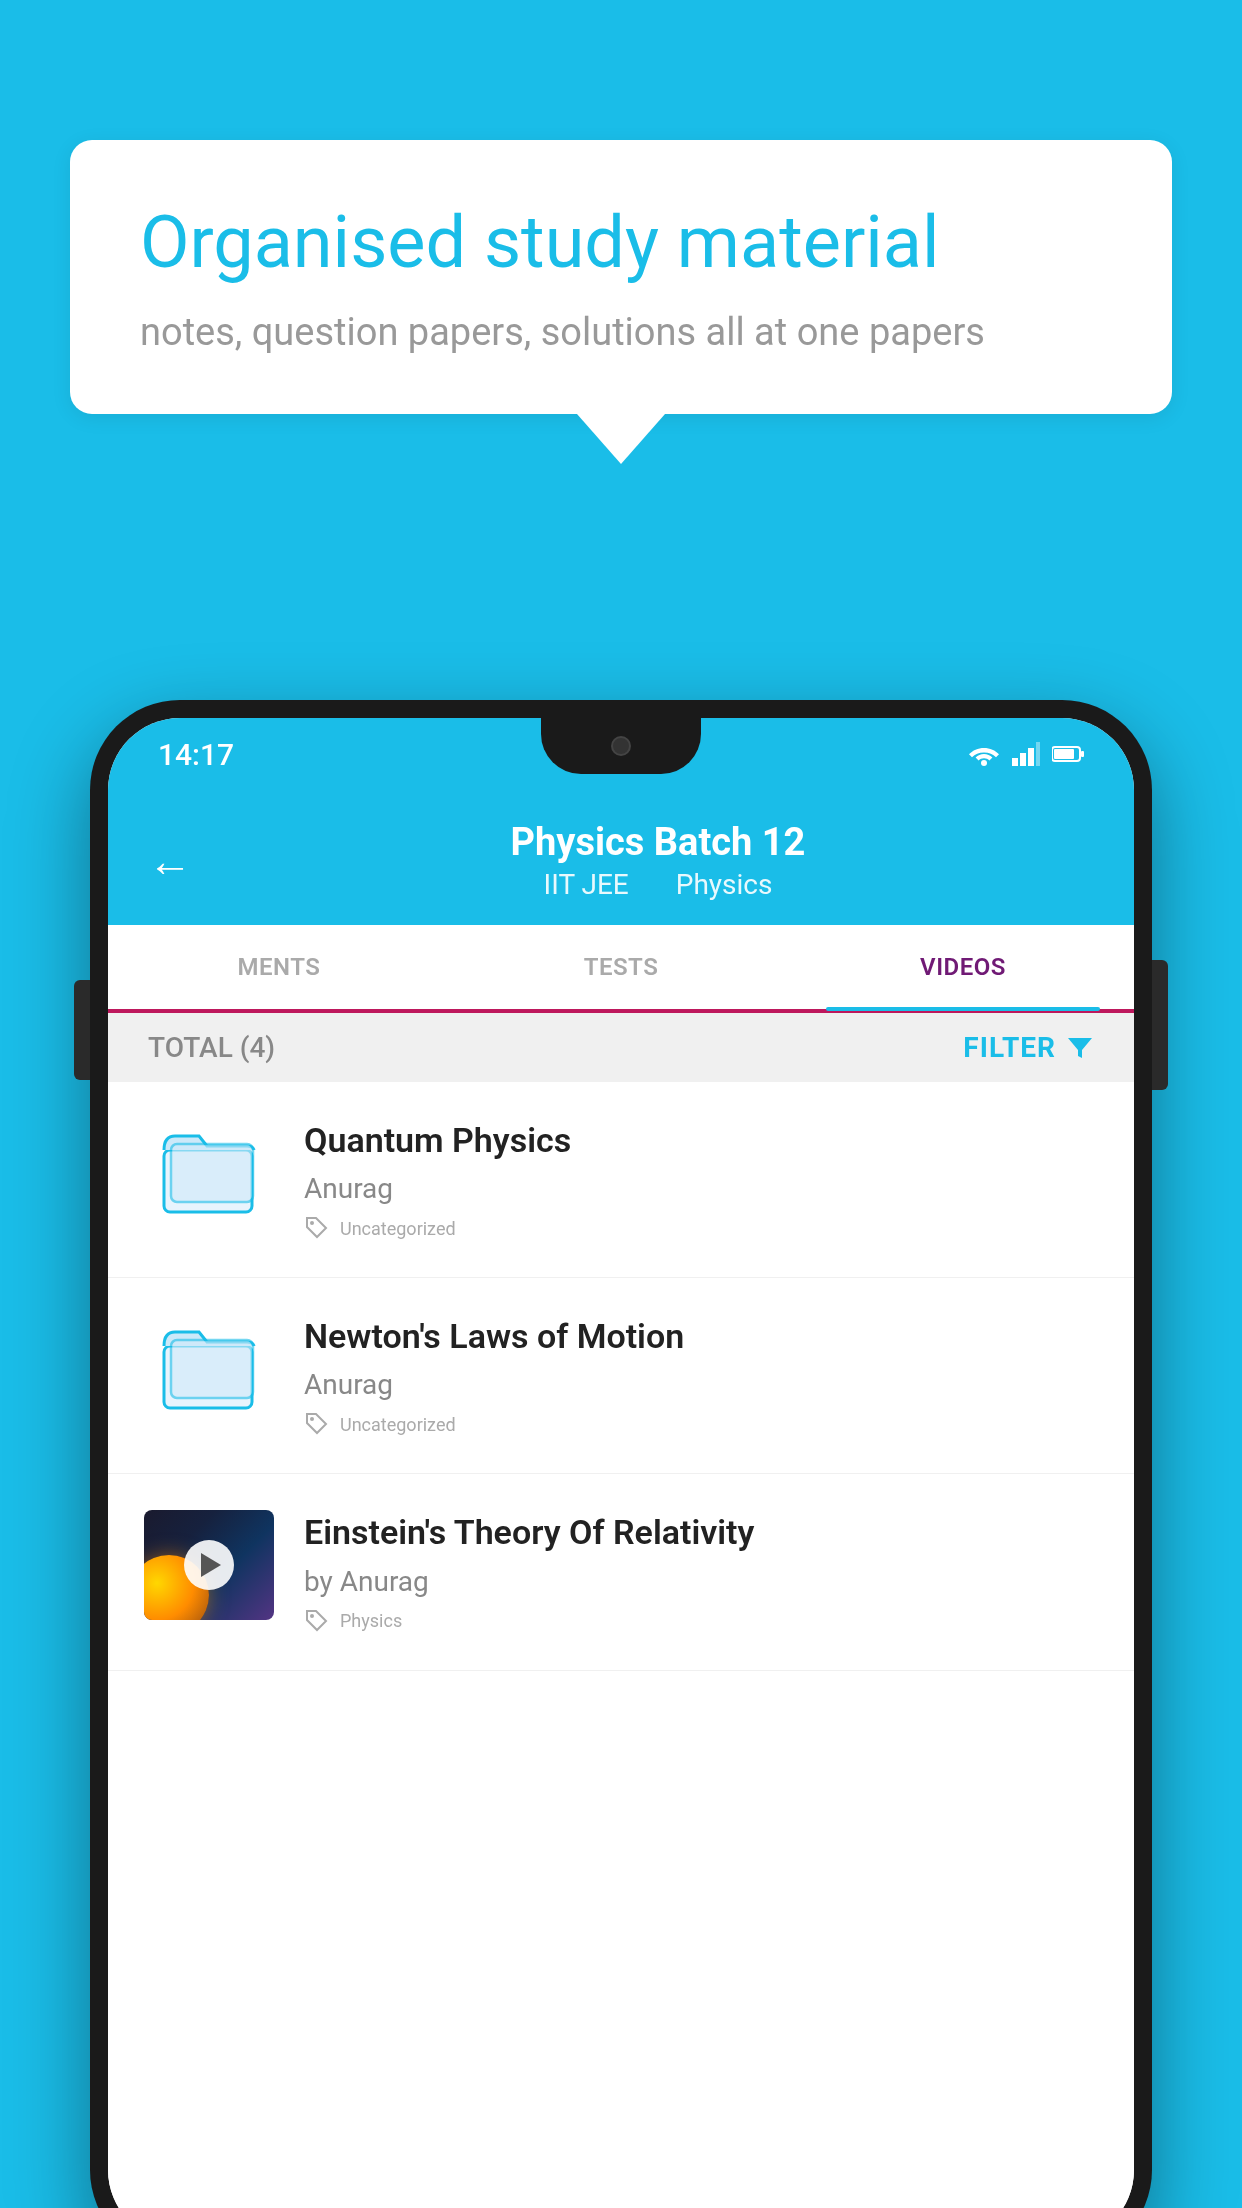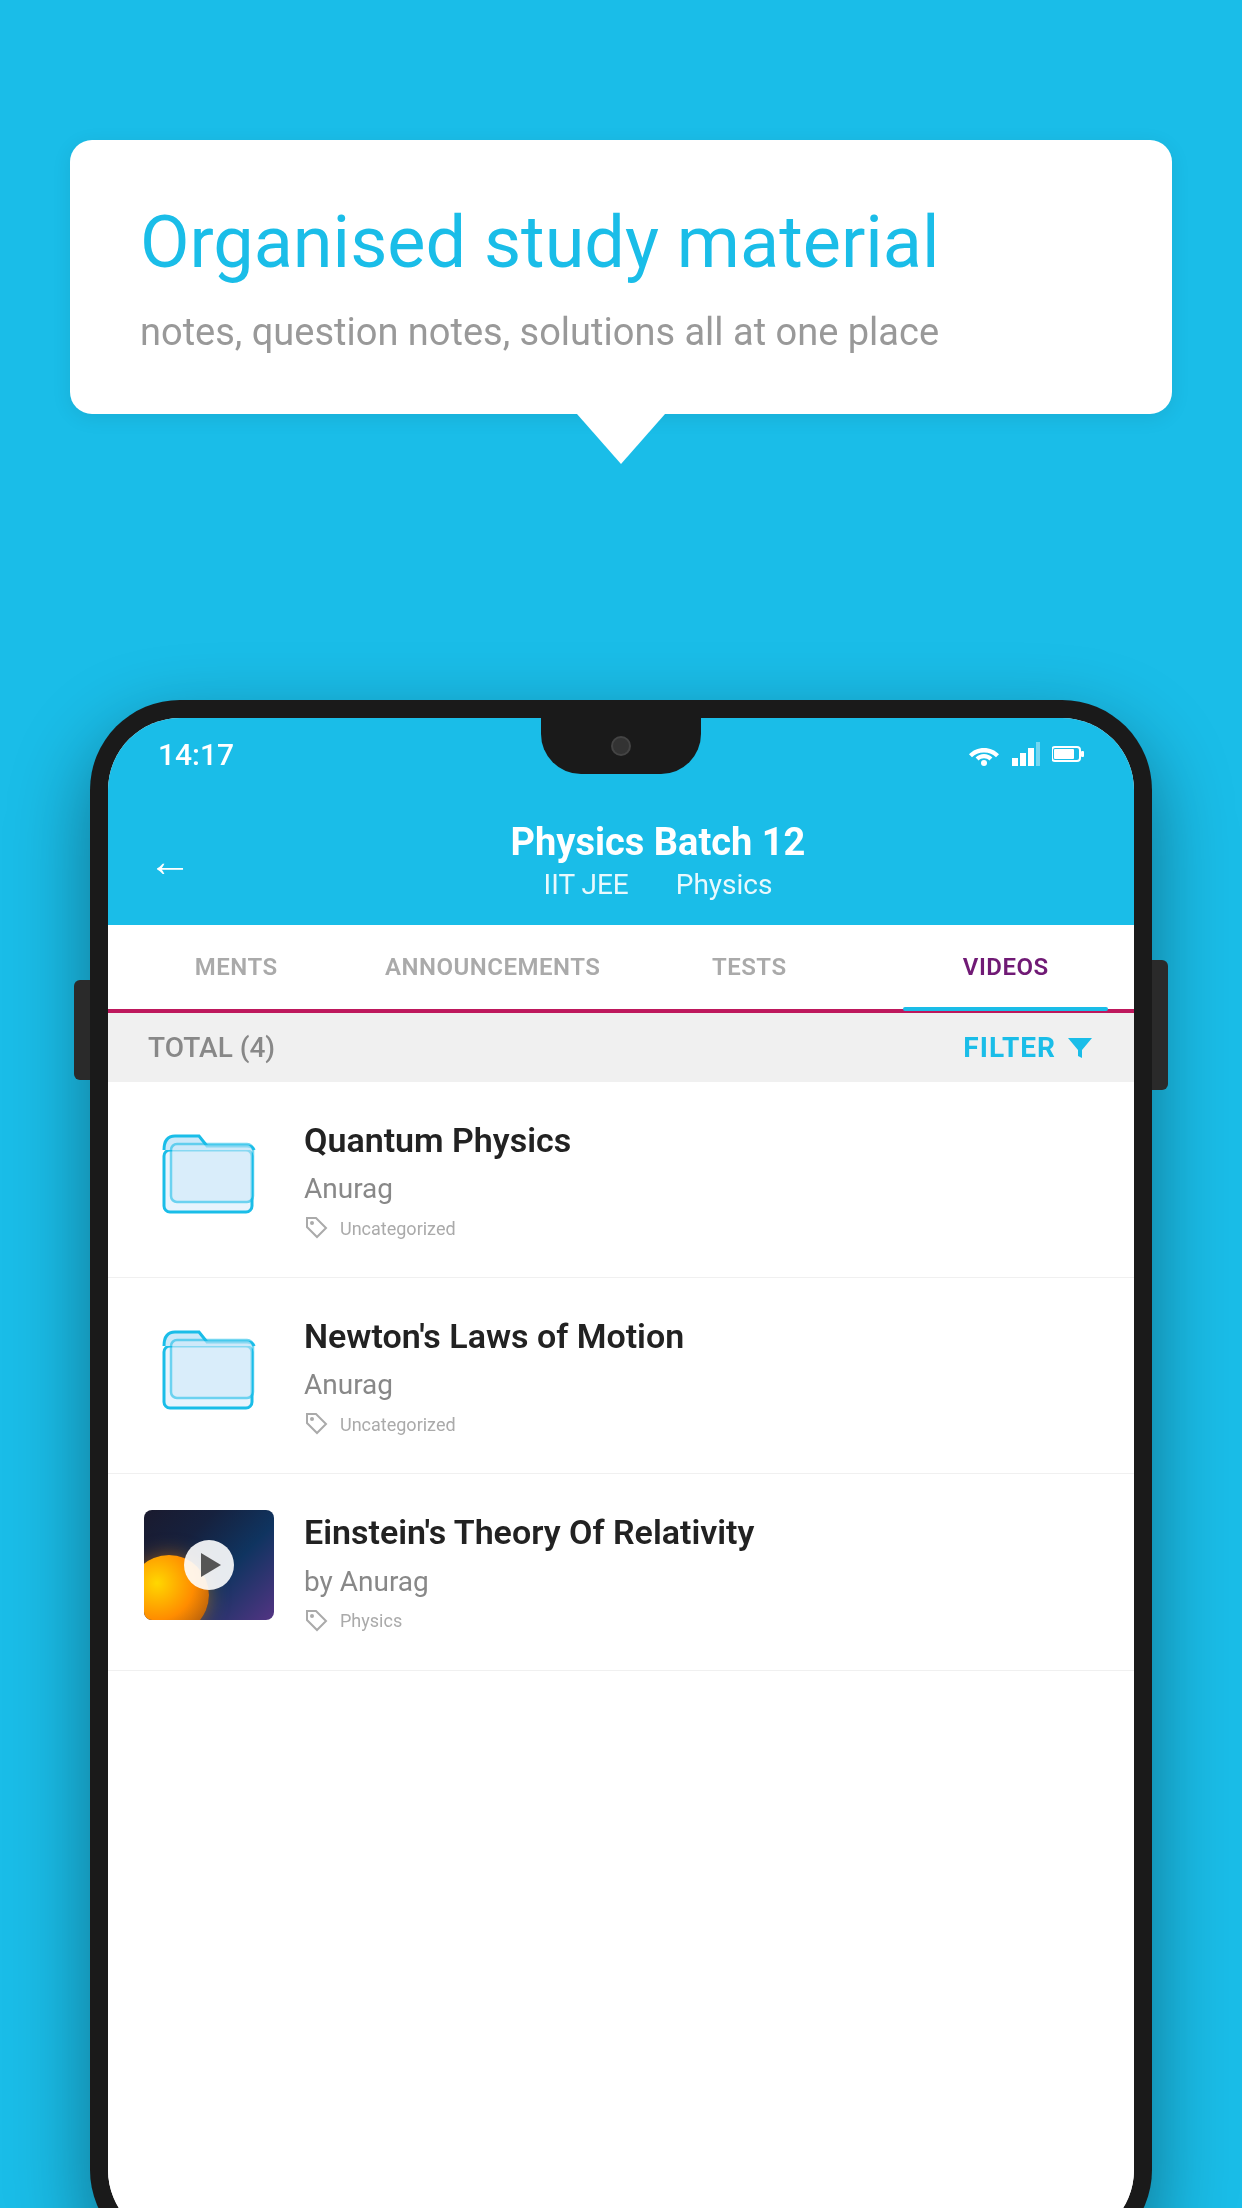--- a/index.html
+++ b/index.html
@@ -372,21 +372,21 @@
       color: #aaa;
       font-size: 18px;
     }
   </style>
 </head>
 <body>
 
 <div class="speech-bubble-wrapper">
   <div class="speech-bubble">
     <div class="speech-bubble-title">Organised study material</div>
-    <div class="speech-bubble-subtitle">notes, question notes, solutions all at one place</div>
+    <div class="speech-bubble-subtitle">notes, question papers, solutions all at one papers</div>
   </div>
   <div class="speech-bubble-arrow"></div>
 </div>
 
 <div class="phone-wrapper">
   <div class="phone-outer">
     <div class="notch">
       <div class="notch-camera"></div>
     </div>
     <div class="phone-screen">
@@ -424,23 +424,20 @@
             <span>IIT JEE</span>
             <span> </span>
             <span>Physics</span>
           </div>
         </div>
       </div>
 
       <div class="tabs-bar">
         <div class="tab-item">
           <span>MENTS</span>
-        </div>
-        <div class="tab-item">
-          <span>ANNOUNCEMENTS</span>
         </div>
         <div class="tab-item">
           <span>TESTS</span>
         </div>
         <div class="tab-item active">
           <span>VIDEOS</span>
         </div>
       </div>
 
 

